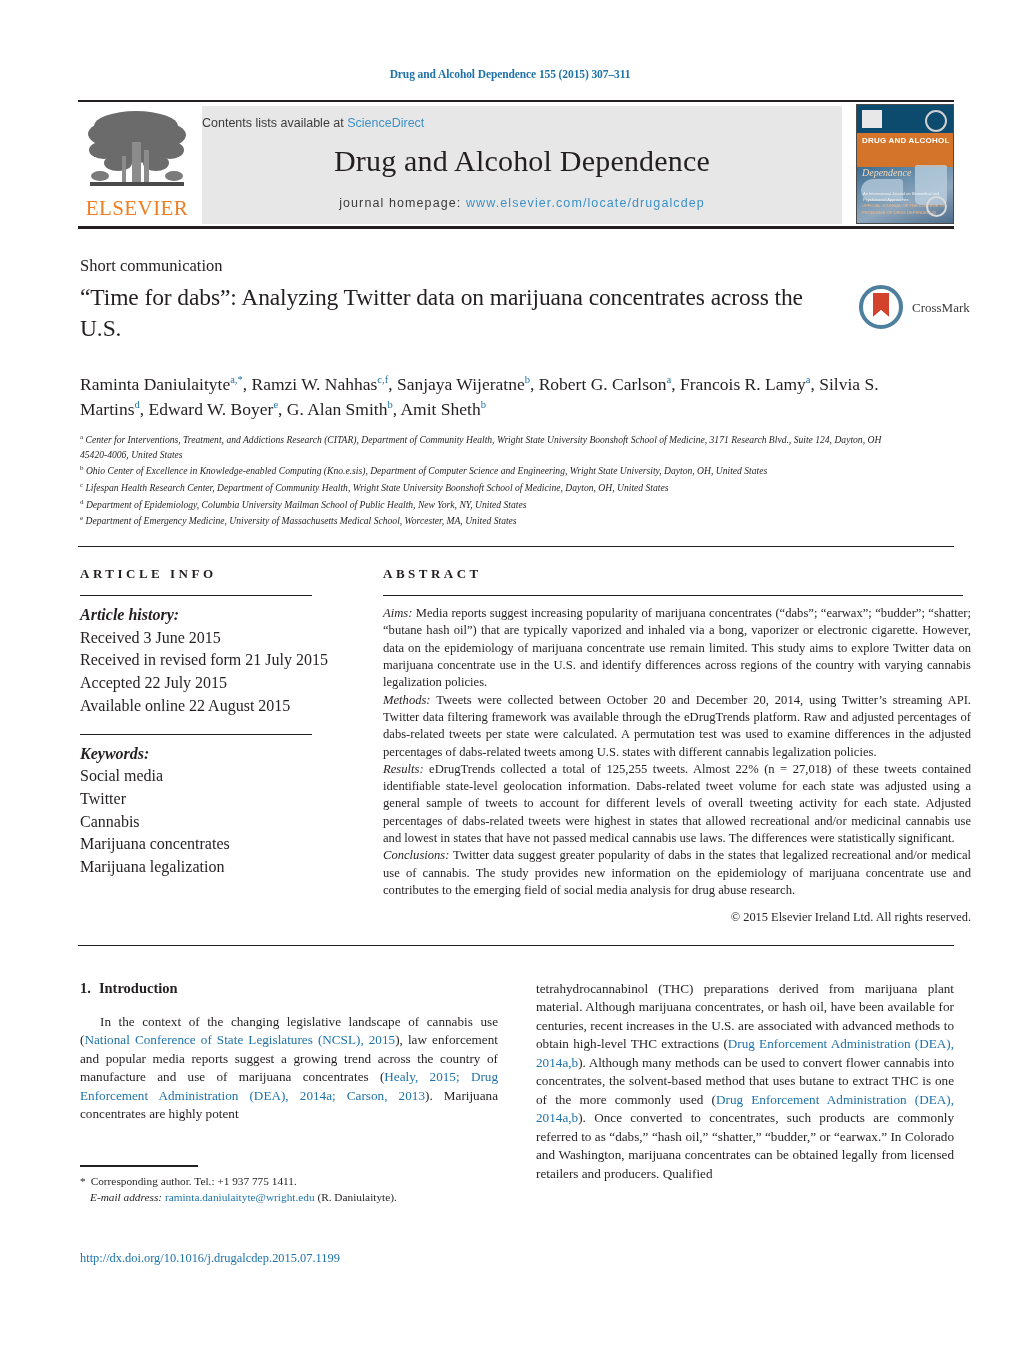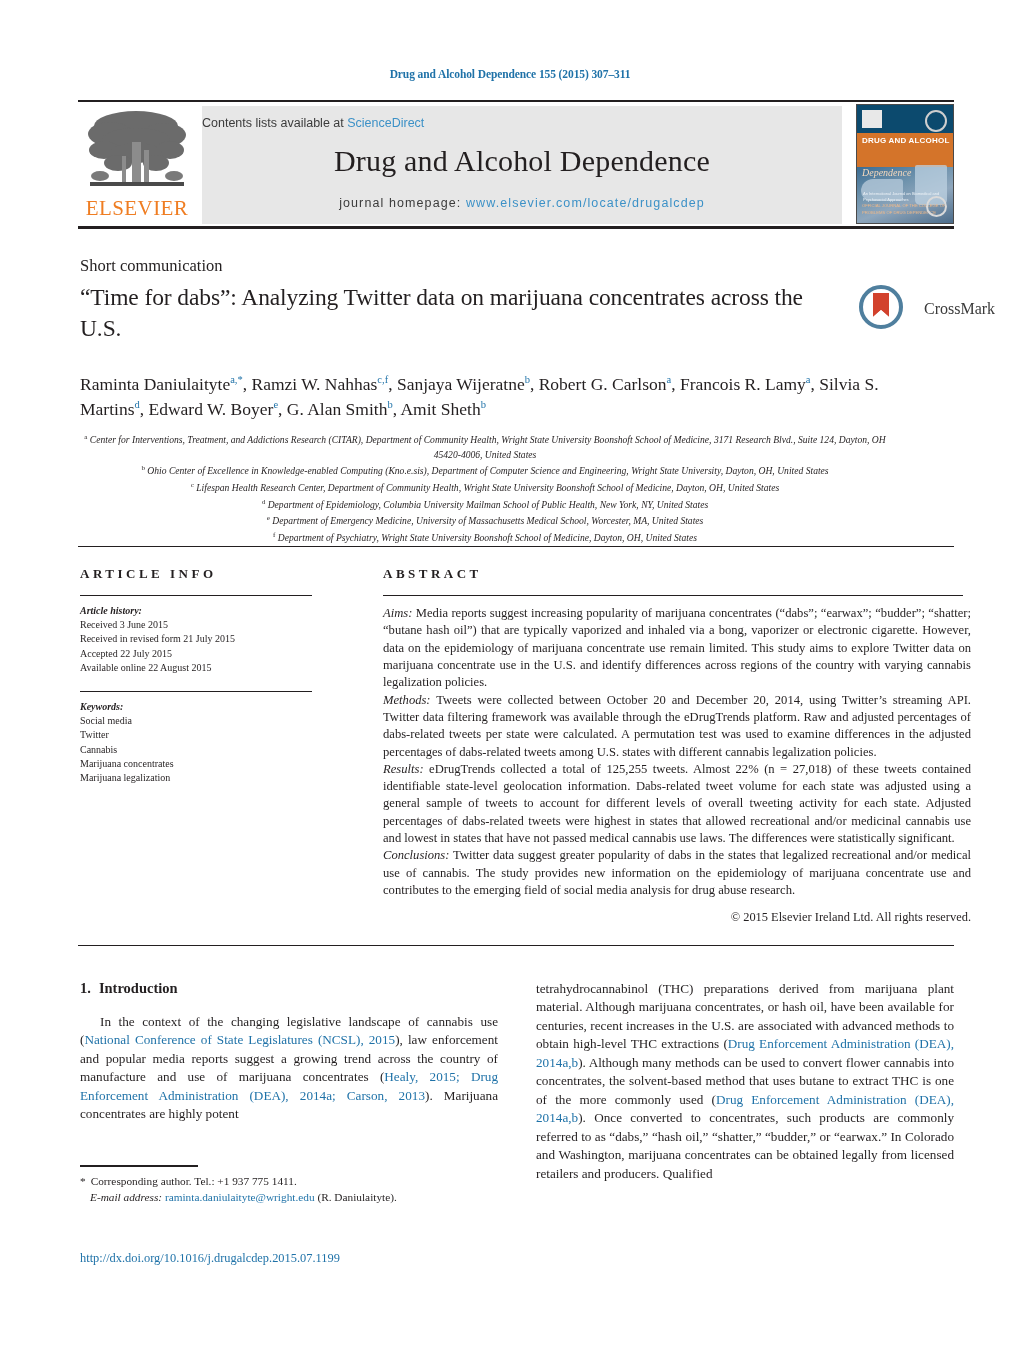--- a/index.html
+++ b/index.html
@@ -231,23 +231,23 @@
     width: 96px;
     height: 52px;
   }
   .crossmark-badge {
     position: absolute;
     left: 0; top: 0;
     width: 46px; height: 46px;
   }
   .crossmark-label {
     position: absolute;
-    left: 66px; top: 16px;
-    font-family: "Liberation Serif", serif;
-    font-size: 16px;
+    left: 54px; top: 16px;
+    font-family: "Liberation Serif", serif;
+    font-size: 13px;
     color: #3b3b3b;
   }
   .authors {
     position: absolute;
     left: 80px; top: 372px;
     width: 800px;
     font-family: "Liberation Serif", serif;
     font-size: 17.5px;
     line-height: 1.45;
     color: #231f20;
@@ -260,21 +260,21 @@
   .affiliations {
     position: absolute;
     left: 80px; top: 432px;
     width: 810px;
     font-family: "Liberation Serif", serif;
     font-size: 9.6px;
     font-style: italic;
     line-height: 1.55;
     color: #231f20;
   }
-  .affiliations .aff { margin: 0 0 0.5px 0; text-align: center; }
+  .affiliations .aff { margin: 0 0 0.5px 0; }
   .affiliations sup {
     font-style: normal;
     font-size: 7px;
     vertical-align: super;
   }
 
   
   .info-rule-top {
     position: absolute;
     left: 78px; top: 546px;
@@ -302,21 +302,21 @@
   .info-col .thin-rule {
     width: 232px; height: 1px;
     background: #231f20;
     margin: 13px 0 8px 0;
   }
   .info-col .thin-rule.second {
     margin: 16px 0 8px 0;
   }
   .info-block {
     font-family: "Liberation Serif", serif;
-    font-size: 10px;
+    font-size: 16px;
     line-height: 1.42;
     color: #231f20;
   }
   .info-block .lbl {
     font-style: italic;
     font-weight: bold;
   }
   .abstract-col {
     position: absolute;
     left: 366px; top: 566px;
@@ -488,21 +488,20 @@
   </div>
 
   <div class="authors">Raminta Daniulaityte<sup>a,*</sup>, Ramzi W. Nahhas<sup>c,f</sup>, Sanjaya Wijeratne<sup>b</sup>, Robert G. Carlson<sup>a</sup>, Francois R. Lamy<sup>a</sup>, Silvia S. Martins<sup>d</sup>, Edward W. Boyer<sup>e</sup>, G. Alan Smith<sup>b</sup>, Amit Sheth<sup>b</sup></div>
 
   <div class="affiliations">
       <div class="aff"><sup>a</sup> Center for Interventions, Treatment, and Addictions Research (CITAR), Department of Community Health, Wright State University Boonshoft School of Medicine, 3171 Research Blvd., Suite 124, Dayton, OH 45420-4006, United States</div>
       <div class="aff"><sup>b</sup> Ohio Center of Excellence in Knowledge-enabled Computing (Kno.e.sis), Department of Computer Science and Engineering, Wright State University, Dayton, OH, United States</div>
       <div class="aff"><sup>c</sup> Lifespan Health Research Center, Department of Community Health, Wright State University Boonshoft School of Medicine, Dayton, OH, United States</div>
       <div class="aff"><sup>d</sup> Department of Epidemiology, Columbia University Mailman School of Public Health, New York, NY, United States</div>
       <div class="aff"><sup>e</sup> Department of Emergency Medicine, University of Massachusetts Medical School, Worcester, MA, United States</div>
-      <div class="aff"><sup>f</sup> Department of Psychiatry, Wright State University Boonshoft School of Medicine, Dayton, OH, United States</div>
     </div>
 
   <div class="info-rule-top"></div>
 
   <div class="info-col">
     <div class="colhead">ARTICLE INFO</div>
     <div class="thin-rule"></div>
     <div class="info-block">
       <div class="lbl">Article history:</div>
       <div id="history-items">

